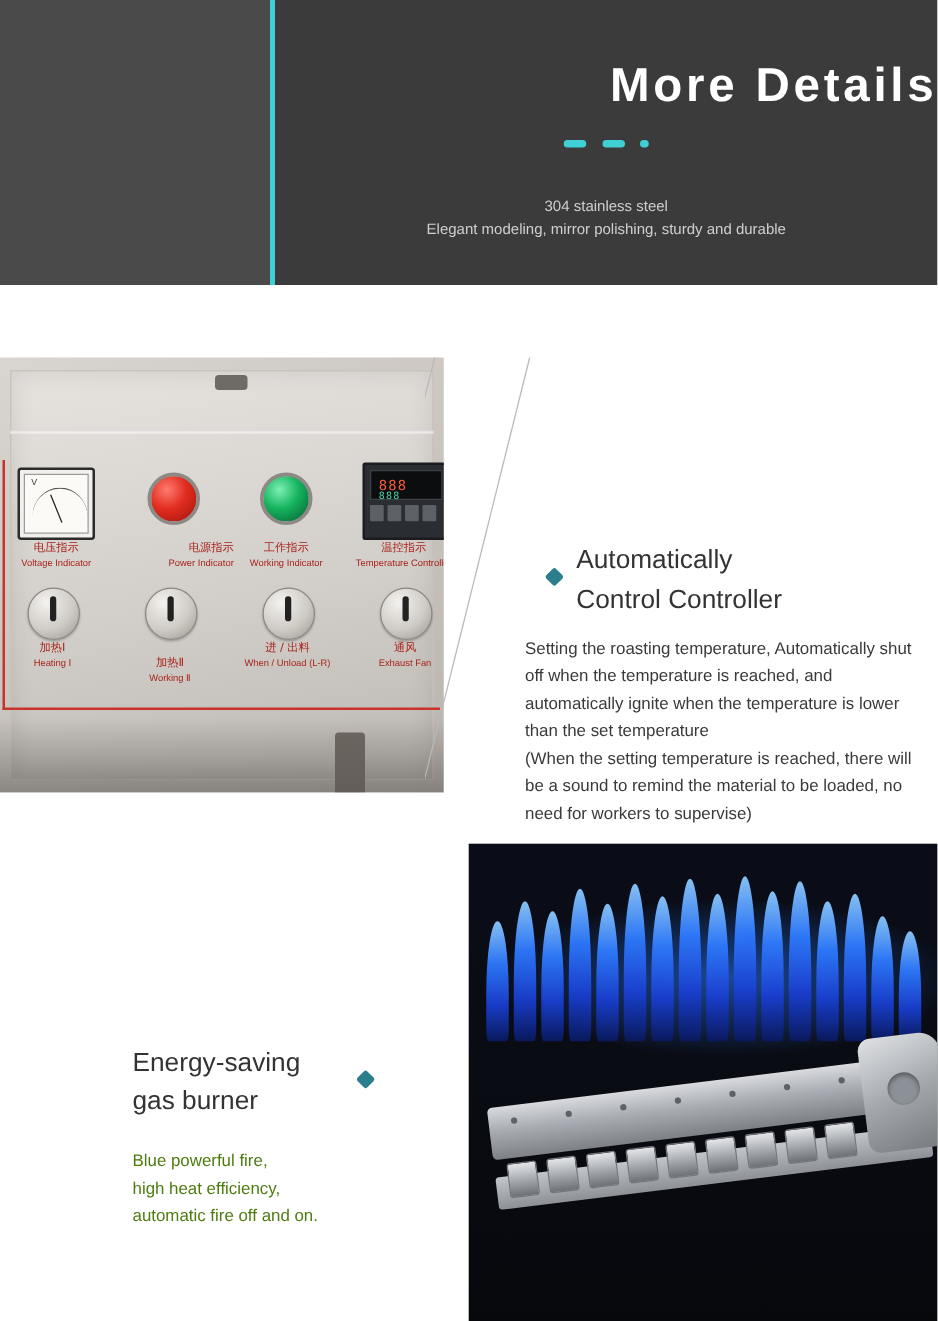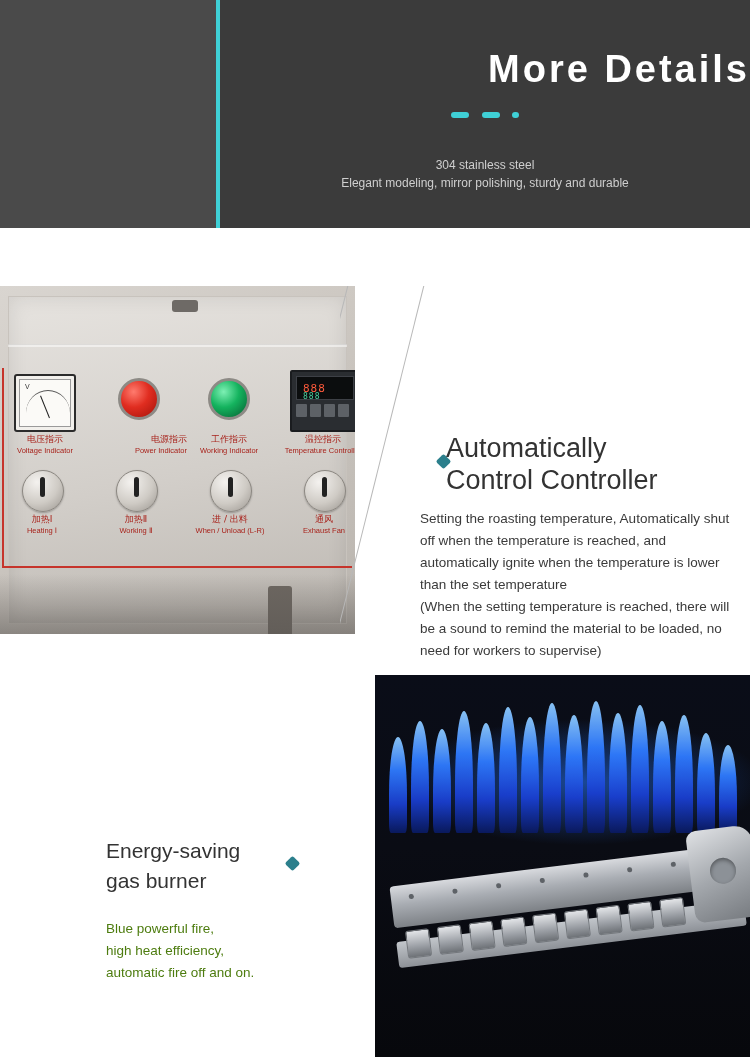--- a/index.html
+++ b/index.html
@@ -319,21 +319,21 @@
   .pp-label .en {
     display: block;
     font-size: 7.5px;
     color: #a8231c;
   }
   .lbl-volt   { left: -3px;  top: 148px; }
   .lbl-power  { left: 91px;  top: 148px; text-align: right; }
   .lbl-work   { left: 181px; top: 148px; }
   .lbl-temp   { left: 275px; top: 148px; }
   .lbl-h1     { left: -6px;  top: 228px; }
-  .lbl-h2     { left: 88px;  top: 228px; }
+  .lbl-h2     { left: 88px;  top: 240px; }
   .lbl-load   { left: 182px; top: 228px; }
   .lbl-fan    { left: 276px; top: 228px; }
 
   .pp-shadow-bottom {
     position: absolute;
     left: 0;
     bottom: 0;
     width: 355px;
     height: 60px;
     background: linear-gradient(180deg, rgba(120,115,110,0) 0%, rgba(90,86,82,0.55) 100%);
@@ -374,25 +374,25 @@
     width: 11px;
     height: 11px;
     background: #2b7f8c;
     border-radius: 2px;
     transform: rotate(45deg);
   }
   .dot-s1 { left: 438px; top: 456px; }
 
   .s1-title {
     position: absolute;
-    left: 446px;
+    left: 461px;
     top: 432px;
     width: 280px;
     color: #333333;
-    font-size: 27px;
+    font-size: 21px;
     line-height: 32px;
   }
   .s1-body {
     position: absolute;
     left: 420px;
     top: 508px;
     width: 320px;
     color: #3a3a3a;
     font-size: 13.5px;
     line-height: 22px;

